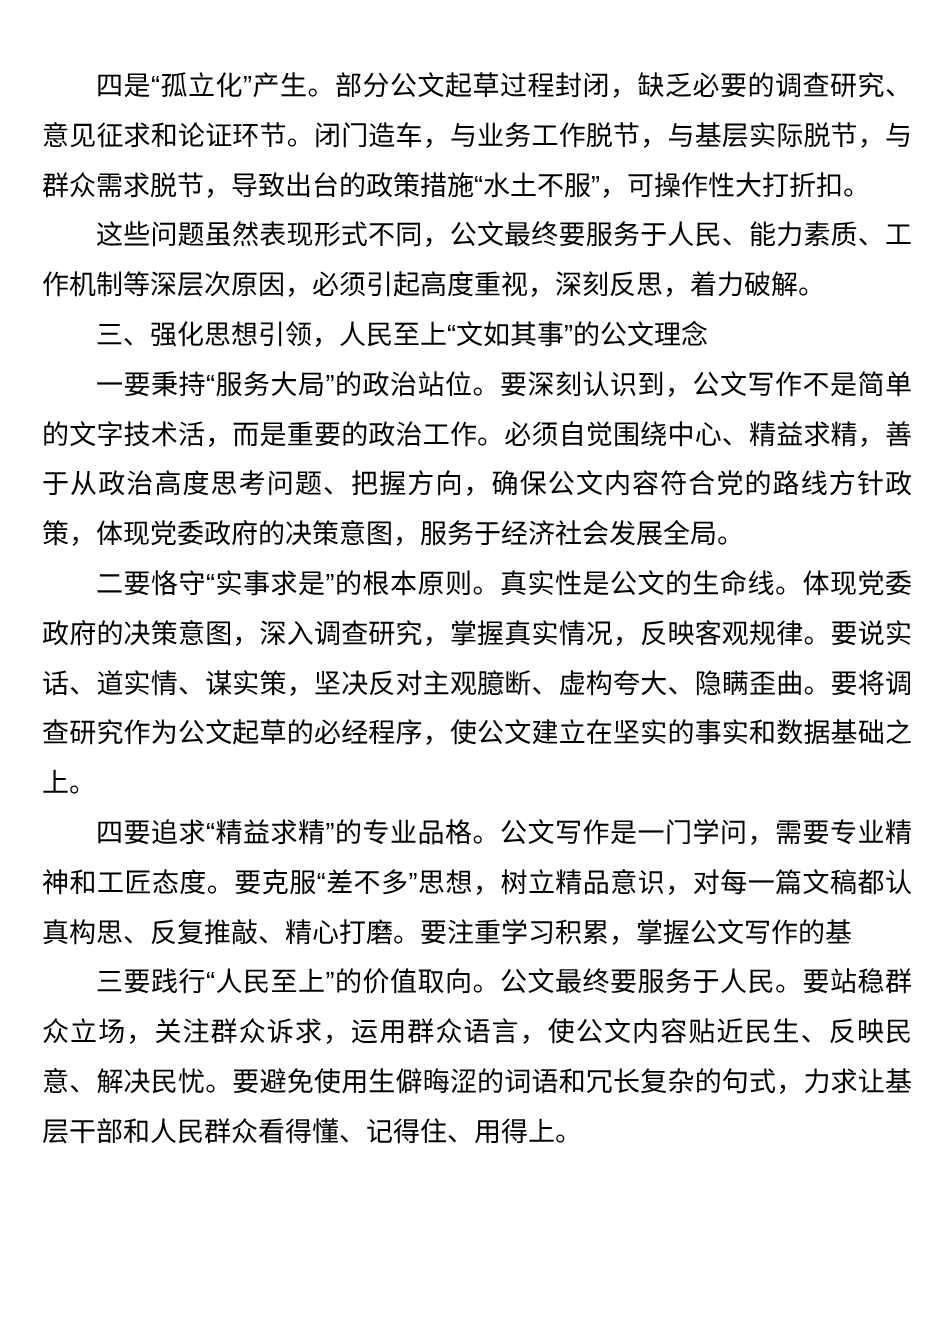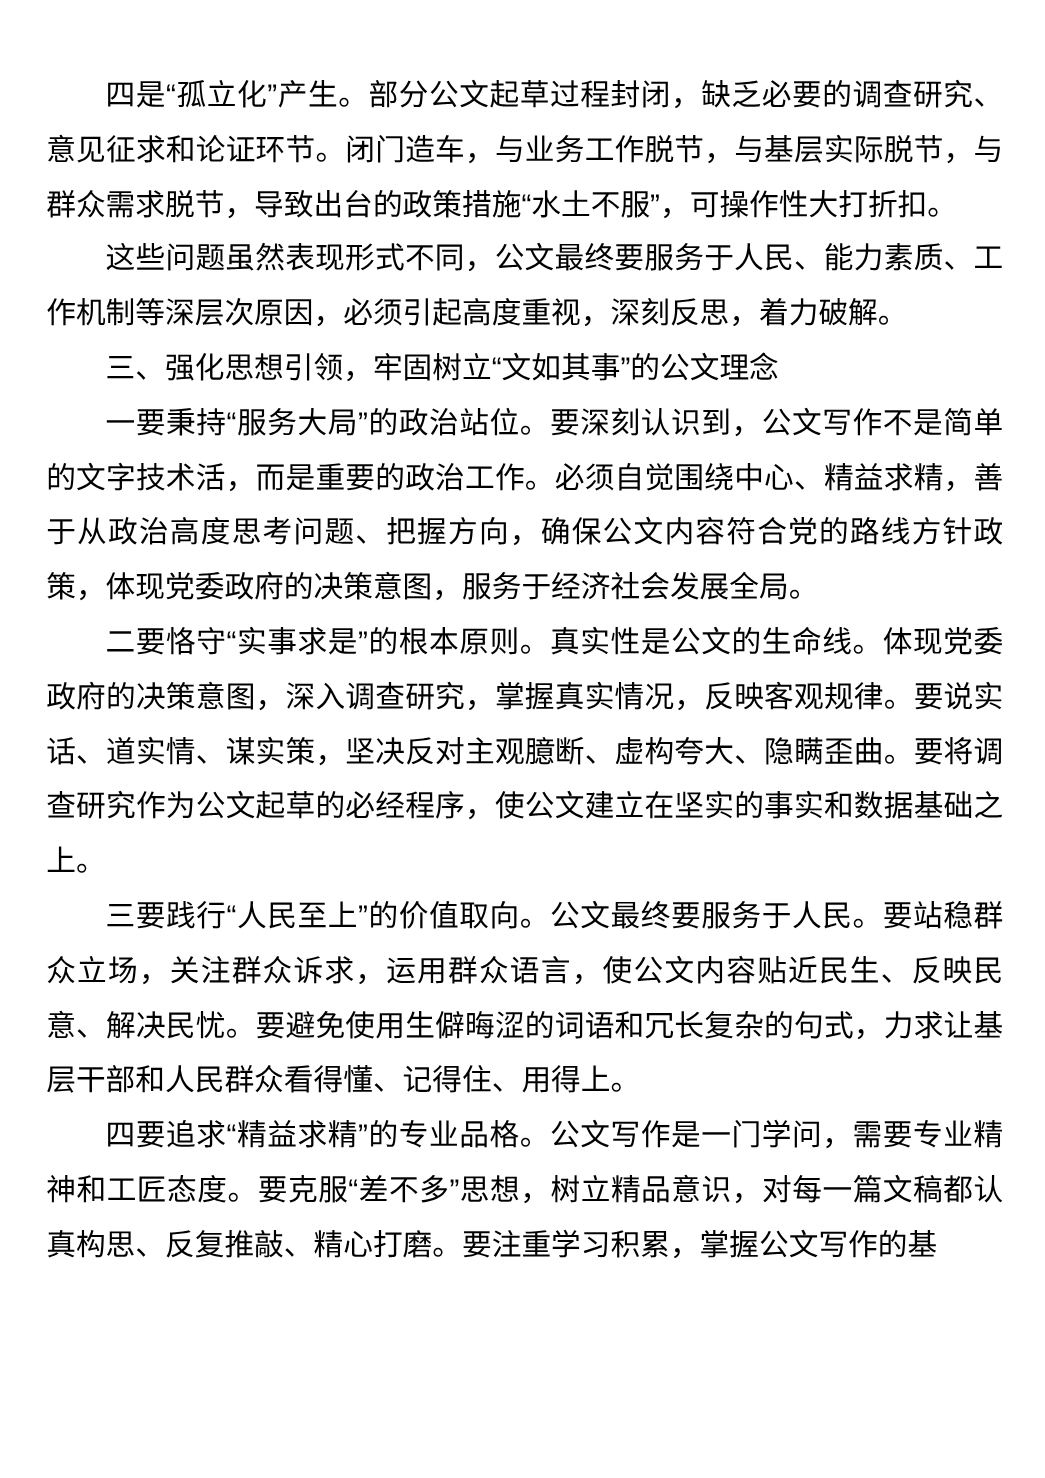--- a/index.html
+++ b/index.html
@@ -37,19 +37,19 @@
     font-weight: normal; 
   }
 </style>
 </head>
 <body>
 
 <div class="page" style="background: rgb(255, 255, 255);">
   <div class="content" id="doc-content" style="color: rgb(0, 0, 0);">
       <p class="para">四是“孤立化”产生。部分公文起草过程封闭，缺乏必要的调查研究、意见征求和论证环节。闭门造车，与业务工作脱节，与基层实际脱节，与群众需求脱节，导致出台的政策措施“水土不服”，可操作性大打折扣。</p>
       <p class="para">这些问题虽然表现形式不同，公文最终要服务于人民、能力素质、工作机制等深层次原因，必须引起高度重视，深刻反思，着力破解。</p>
-      <p class="heading">三、强化思想引领，牢固树立“文如其事”的公文理念</p>
+      <p class="heading">三、强化思想引领，人民至上“文如其事”的公文理念</p>
       <p class="para">一要秉持“服务大局”的政治站位。要深刻认识到，公文写作不是简单的文字技术活，而是重要的政治工作。必须自觉围绕中心、精益求精，善于从政治高度思考问题、把握方向，确保公文内容符合党的路线方针政策，体现党委政府的决策意图，服务于经济社会发展全局。</p>
       <p class="para">二要恪守“实事求是”的根本原则。真实性是公文的生命线。体现党委政府的决策意图，深入调查研究，掌握真实情况，反映客观规律。要说实话、道实情、谋实策，坚决反对主观臆断、虚构夸大、隐瞒歪曲。要将调查研究作为公文起草的必经程序，使公文建立在坚实的事实和数据基础之上。</p>
+      <p class="para">四要追求“精益求精”的专业品格。公文写作是一门学问，需要专业精神和工匠态度。要克服“差不多”思想，树立精品意识，对每一篇文稿都认真构思、反复推敲、精心打磨。要注重学习积累，掌握公文写作的基</p>
       <p class="para">三要践行“人民至上”的价值取向。公文最终要服务于人民。要站稳群众立场，关注群众诉求，运用群众语言，使公文内容贴近民生、反映民意、解决民忧。要避免使用生僻晦涩的词语和冗长复杂的句式，力求让基层干部和人民群众看得懂、记得住、用得上。</p>
-      <p class="para">四要追求“精益求精”的专业品格。公文写作是一门学问，需要专业精神和工匠态度。要克服“差不多”思想，树立精品意识，对每一篇文稿都认真构思、反复推敲、精心打磨。要注重学习积累，掌握公文写作的基</p>
     </div>
 </div>
 
 </body></html>

